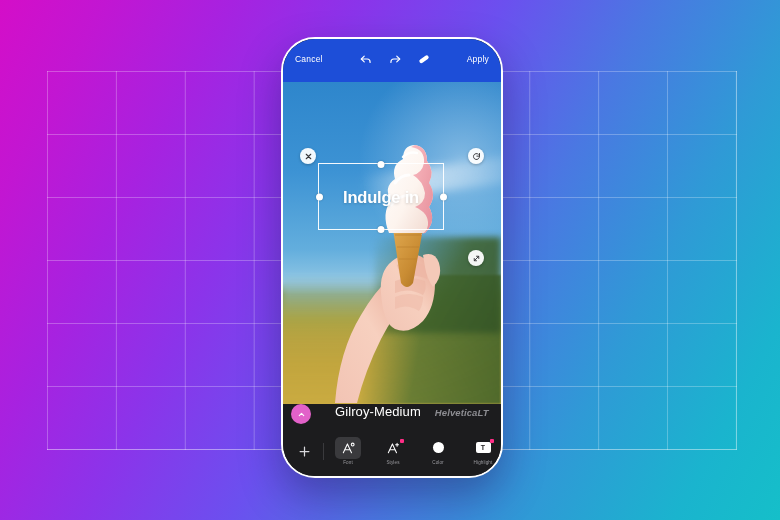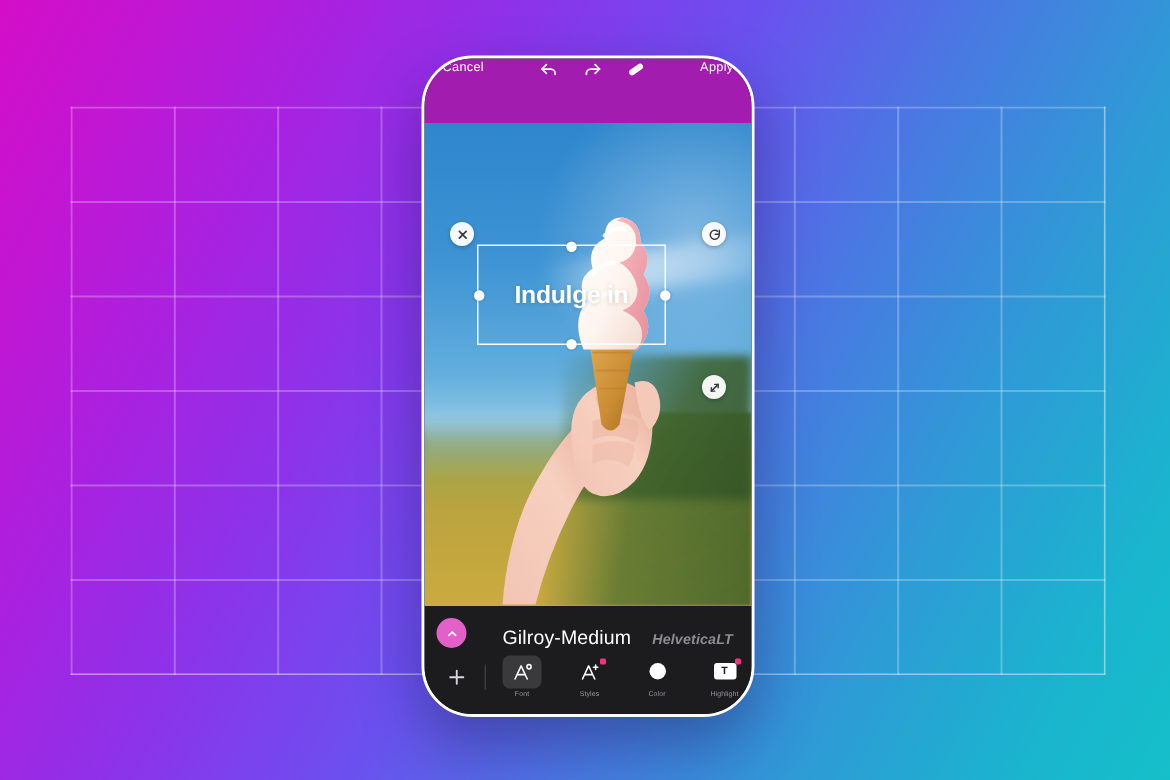--- a/index.html
+++ b/index.html
@@ -59,23 +59,23 @@
     box-shadow: 0 18px 40px rgba(20,10,60,0.35);
     overflow: hidden;
     display: flex;
     flex-direction: column;
   }
 
   
   .topbar {
     height: 43px;
     flex: 0 0 43px;
-    background: #a21caf;
-    display: flex;
-    align-items: flex-start;
+    background: #1d4ed8;
+    display: flex;
+    align-items: center;
     justify-content: space-between;
     padding: 0 12px 4px 12px;
     box-sizing: border-box;
   }
   .topbar-text {
     color: #ffffff;
     font-size: 8.5px;
     letter-spacing: 0.2px;
     white-space: nowrap;
   }
@@ -206,21 +206,21 @@
   .btn-close  { left: 17px;  top: 66px; }
   .btn-rotate { right: 17px; top: 66px; }
   .btn-resize { right: 17px; top: 168px; }
   .round-btn svg { width: 9px; height: 9px; display: block; }
 
   
   .fontbar {
     flex: 0 0 28px;
     background: #1c1c1e;
     display: flex;
-    align-items: flex-end;
+    align-items: flex-start;
     padding: 0 8px;
     box-sizing: border-box;
     gap: 10px;
     overflow: hidden;
   }
   .collapse-btn {
     width: 20px; height: 20px;
     flex: 0 0 20px;
     border-radius: 50%;
     background: #e261c9;

